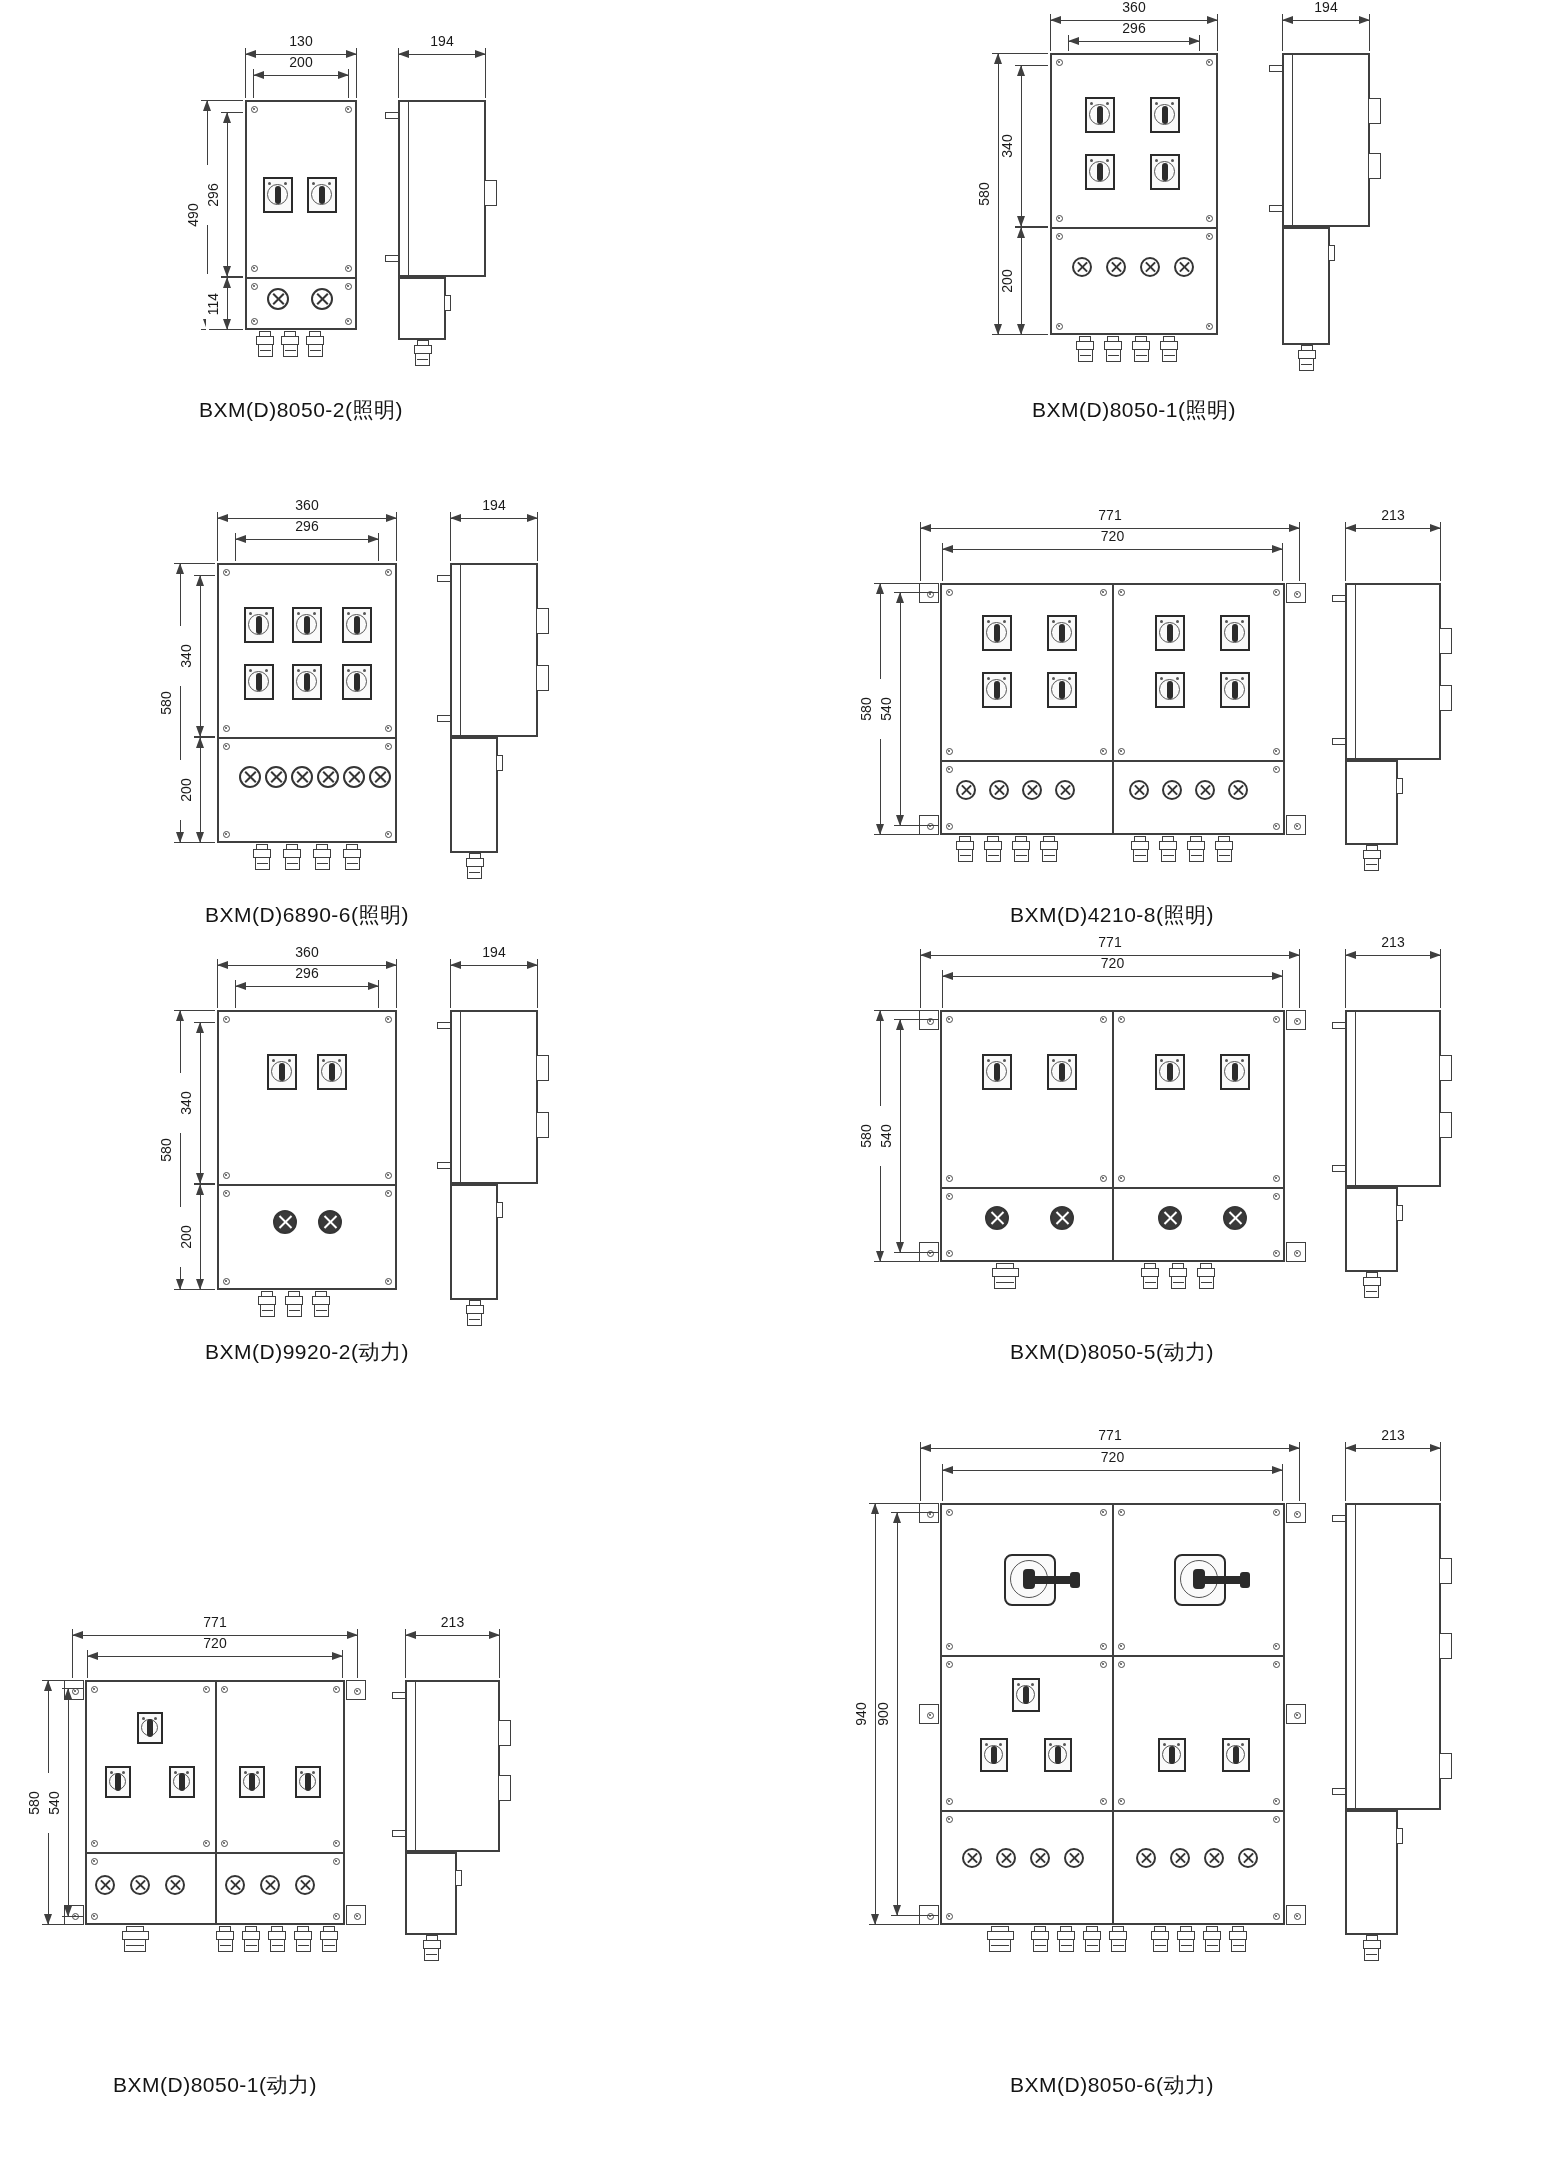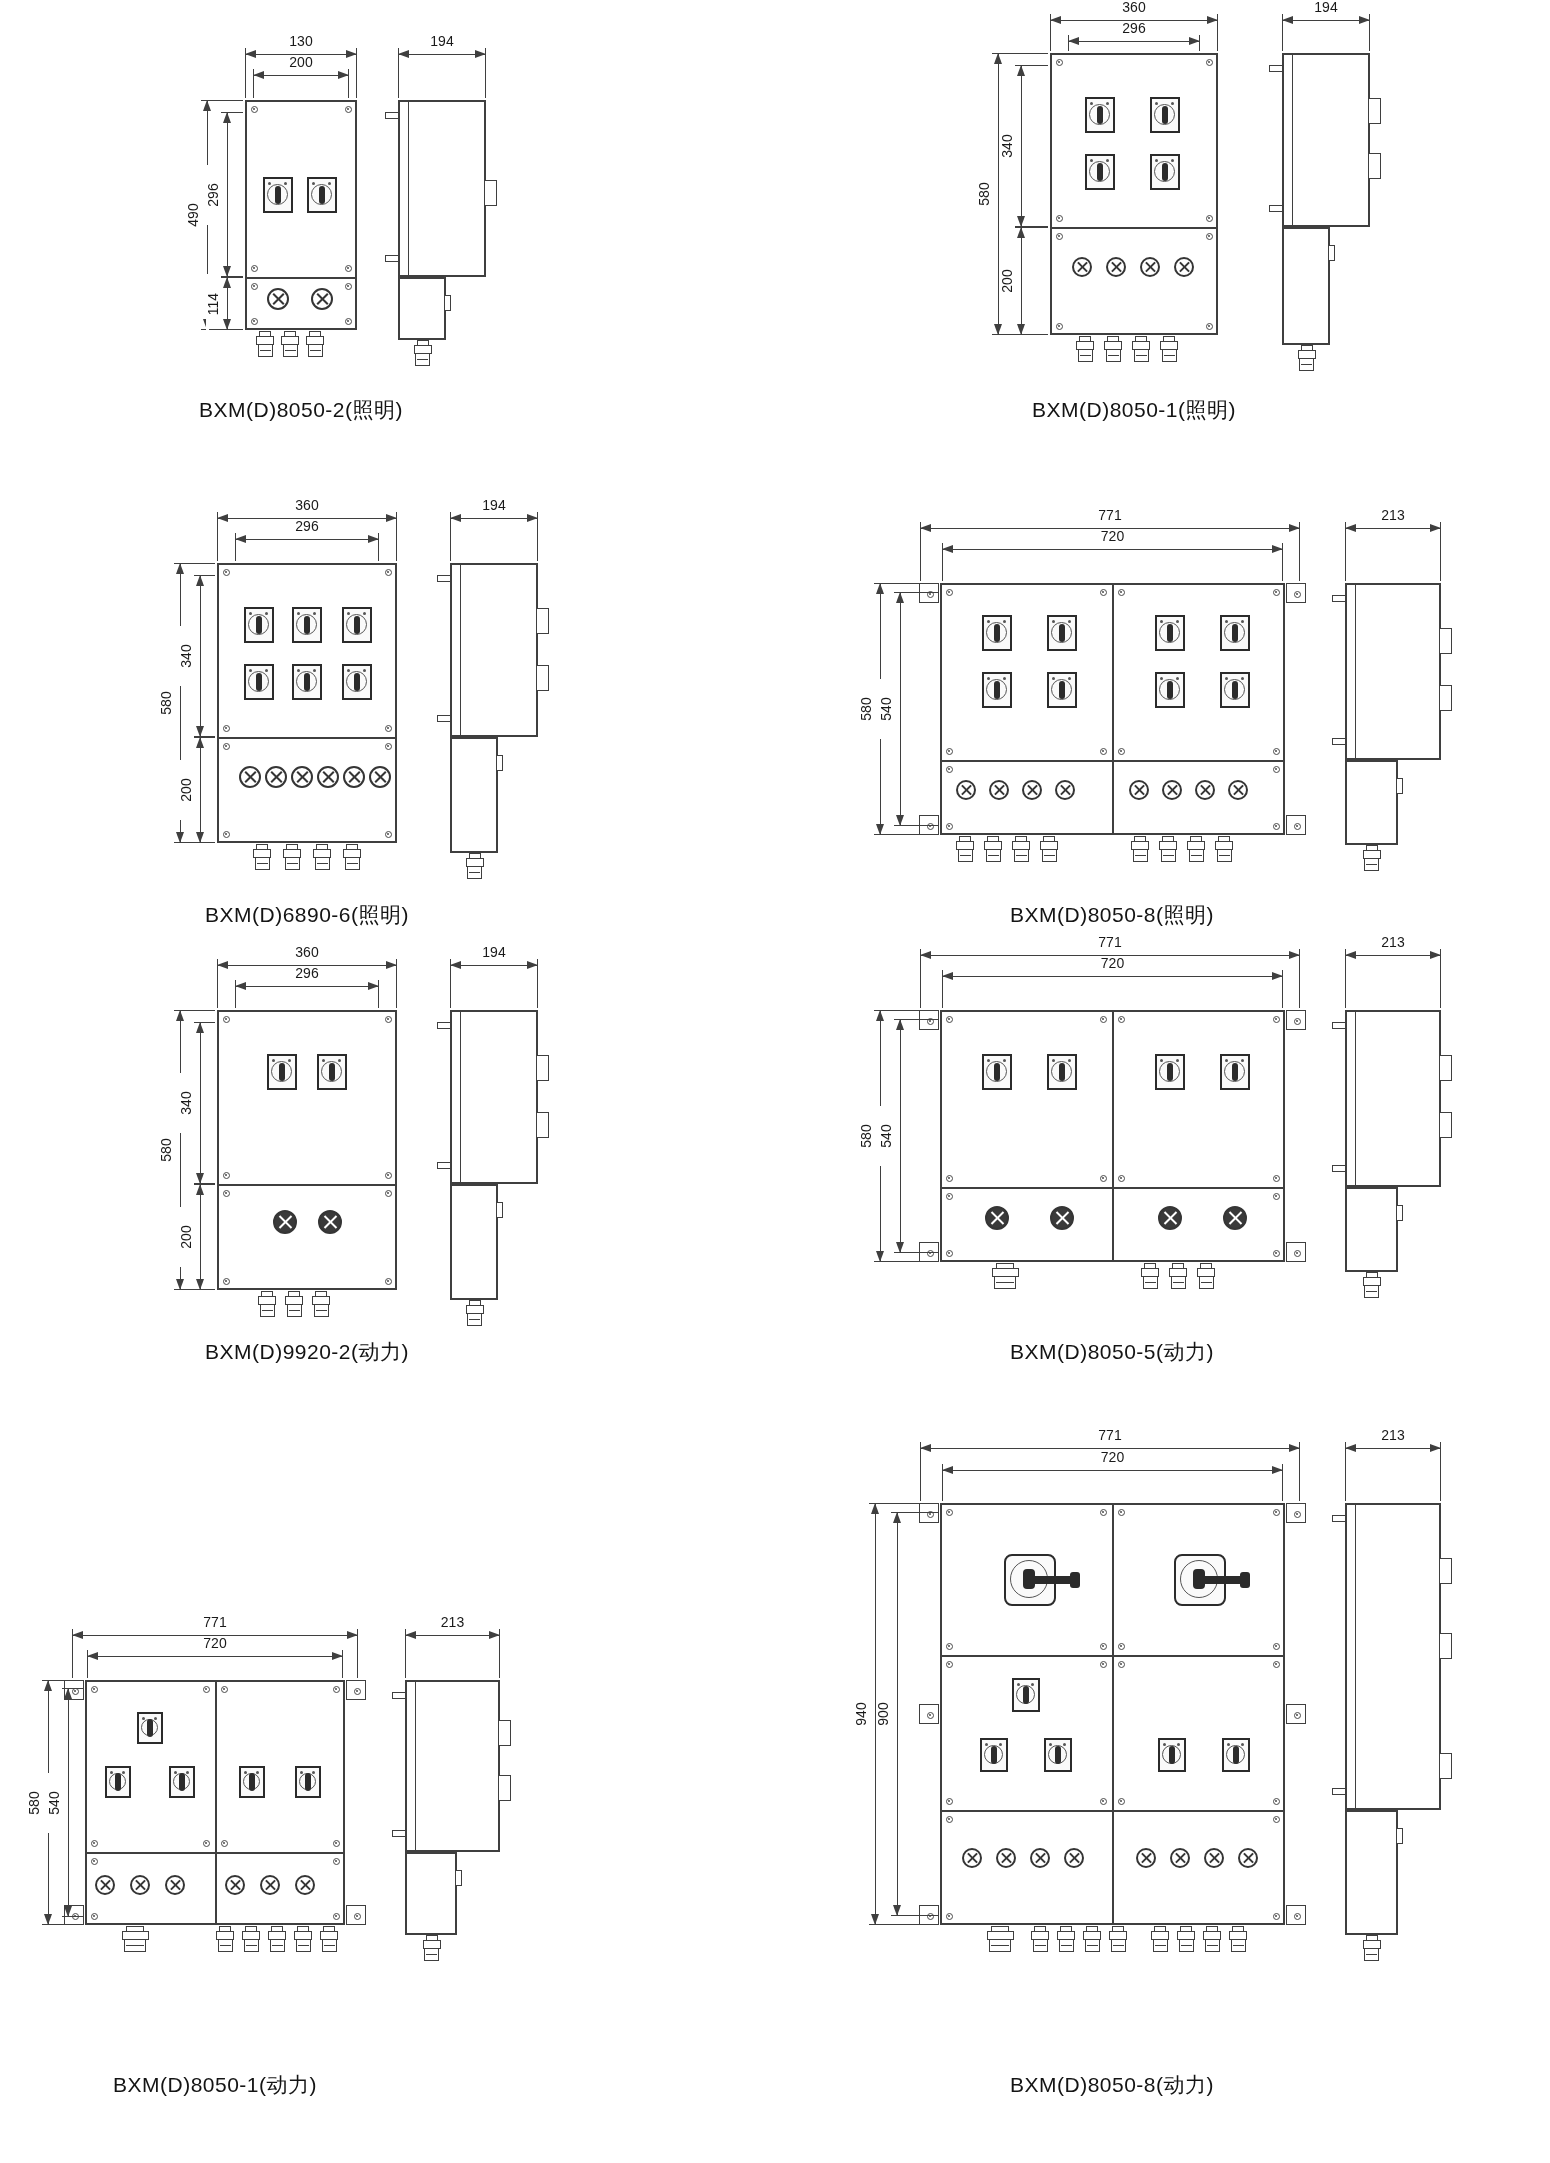--- a/index.html
+++ b/index.html
@@ -1497,18 +1497,18 @@
       <div class="line" style="left: 877px; top: 1924px; width: 61px; height: 1px;"></div>
       <div class="line" style="left: 899px; top: 1512px; width: 39px; height: 1px;"></div>
       <div class="line" style="left: 899px; top: 1915px; width: 39px; height: 1px;"></div>
       <div class="line" style="left: 1345px; top: 1450px; width: 1px; height: 51px;"></div>
       <div class="line" style="left: 1440px; top: 1450px; width: 1px; height: 51px;"></div>
     </div>
 
   <div class="caption" style="left:131px;top:397px">BXM(D)8050-2(照明)</div>
   <div class="caption" style="left:964px;top:397px">BXM(D)8050-1(照明)</div>
   <div class="caption" style="left:137px;top:902px">BXM(D)6890-6(照明)</div>
-  <div class="caption" style="left:942px;top:902px">BXM(D)8050-8(照明)</div>
+  <div class="caption" style="left:942px;top:902px">BXM(D)4210-8(照明)</div>
   <div class="caption" style="left:137px;top:1339px">BXM(D)9920-2(动力)</div>
   <div class="caption" style="left:942px;top:1339px">BXM(D)8050-5(动力)</div>
   <div class="caption" style="left:45px;top:2072px">BXM(D)8050-1(动力)</div>
-  <div class="caption" style="left:942px;top:2072px">BXM(D)8050-8(动力)</div>
+  <div class="caption" style="left:942px;top:2072px">BXM(D)8050-6(动力)</div>
 </div>
 
 </body></html>

